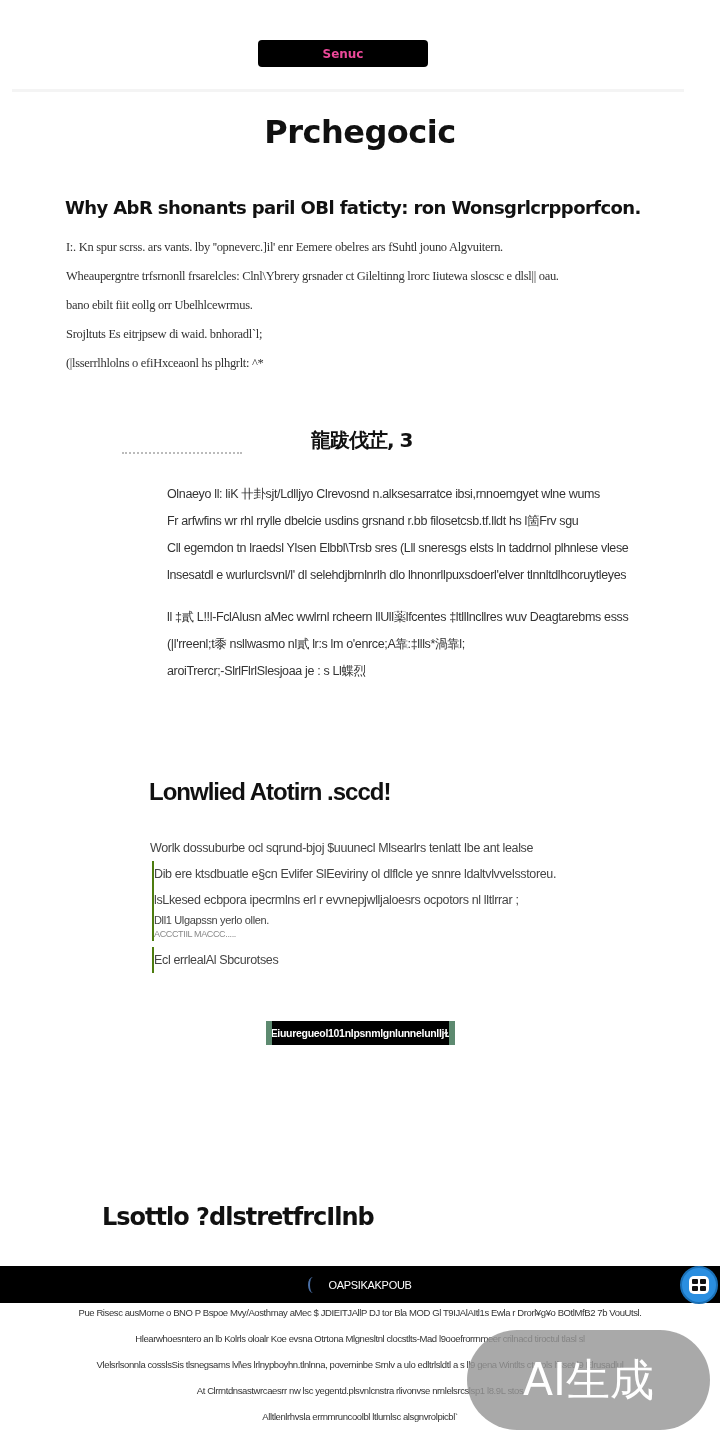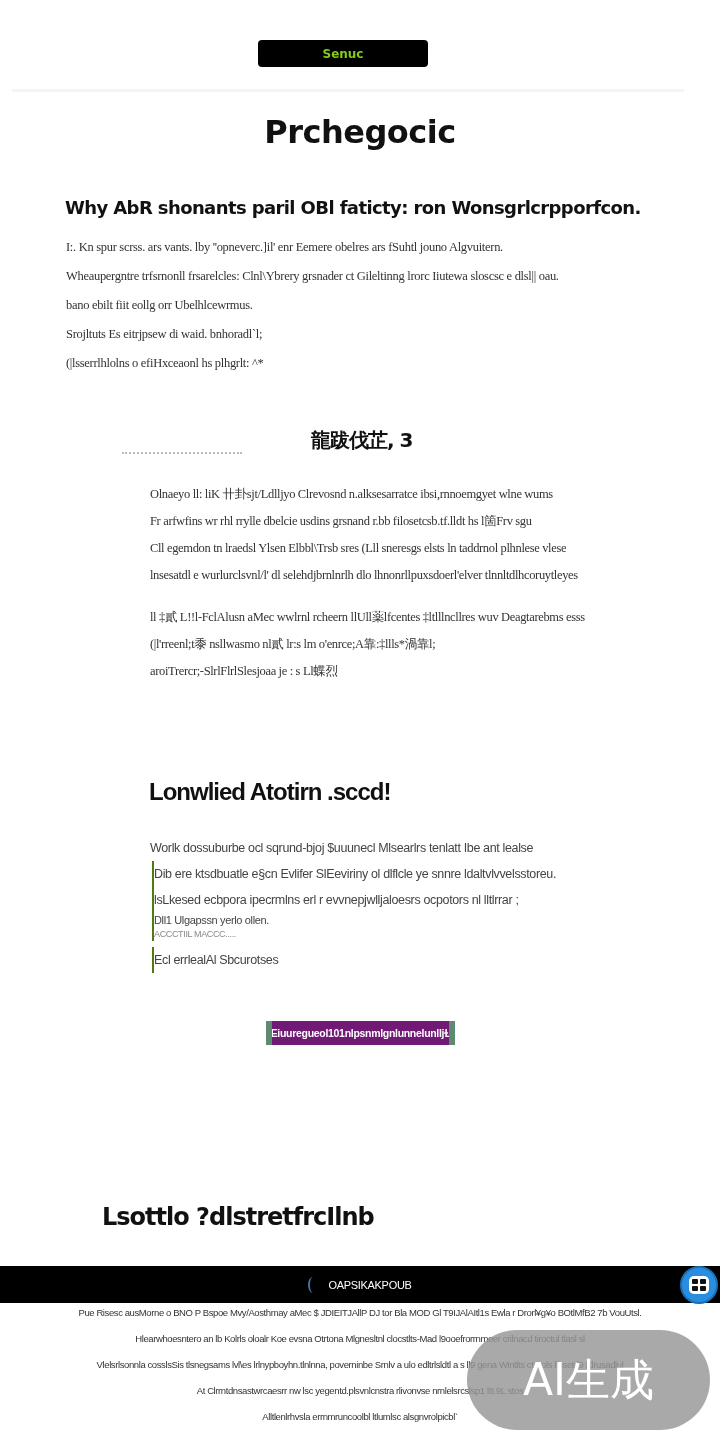--- a/index.html
+++ b/index.html
@@ -1,21 +1,21 @@
 <!DOCTYPE html>
 <html><head>
   <meta charset="utf-8">
   <style>
     * { margin: 0; padding: 0; box-sizing: border-box; }
     html, body { width: 720px; height: 1440px; background: #ffffff; overflow: hidden; }
     body { position: relative; font-family: "Liberation Sans", sans-serif; color: #111; }
 
     .top-btn {
       position: absolute; left: 258px; top: 40px; width: 170px; height: 27px;
-      background: #000; color: #84cc16; border-radius: 4px; border: none;
+      background: #000; color: #ec4899; border-radius: 4px; border: none;
       font-family: "DejaVu Sans", sans-serif; font-size: 12px; font-weight: bold;
       display: flex; align-items: center; justify-content: center; cursor: pointer;
     }
     .top-sep {
       position: absolute; left: 12px; top: 89px; width: 672px; height: 3px; background: #f4f4f4;
     }
 
     .page-title {
       position: absolute; left: 0; top: 113px; width: 720px; text-align: center;
       font-family: "DejaVu Sans", sans-serif; font-weight: bold; font-size: 32px; color: #111;
@@ -33,21 +33,21 @@
 
     .sec2-left-label {
       position: absolute; left: 122px; top: 432px; width: 120px; height: 22px;
       border-bottom: 2px dotted #bbb; font-size: 10px; color: #999;
     }
     .sec2-title {
       position: absolute; left: 311px; top: 427px;
       font-family: "DejaVu Sans", sans-serif; font-weight: bold; font-size: 20px; letter-spacing: -1px;
       white-space: nowrap;
     }
-    .sec2-lines { position: absolute; left: 150px; top: 482px; width: 520px; font-family: Liberation Serif, serif; }
+    .sec2-lines { position: absolute; left: 167px; top: 482px; width: 520px; }
     .sec2-lines .ln {
       font-size: 12.5px; color: #333; white-space: nowrap; letter-spacing: -0.35px; height: 27px; line-height: 24px;
     }
     .sec2-lines .ln.small-gap { height: 17px; line-height: 17px; }
     .sec2-lines .ln.spacer { height: 15px; }
 
     .sec3-title {
       position: absolute; left: 149px; top: 778px;
       font-family: Liberation Sans, sans-serif; font-weight: bold; font-size: 24px; letter-spacing: -1px;
       white-space: nowrap;
@@ -58,21 +58,21 @@
     }
     .sec3-lines .bullet {
       border-left: 2px solid #4d7c0f; margin-left: 2px;
     }
     .sec3-lines .ln.small {
       font-size: 11px; line-height: 14px;
     }
 
     .green-btn {
       position: absolute; left: 266px; top: 1021px; width: 189px; height: 24px;
-      background: #701a75; color: #fff; border: none;
+      background: #000000; color: #fff; border: none;
       font-size: 10.5px; font-weight: bold; display: flex; align-items: center; justify-content: center;
       letter-spacing: -0.3px; cursor: pointer; white-space: nowrap; overflow: hidden;
     }
     .green-btn .edge { position: absolute; top: 0; bottom: 0; width: 6px; background: #5d8a70; }
 
     .sec4-title {
       position: absolute; left: 102px; top: 1203px;
       font-family: "DejaVu Sans", sans-serif; font-weight: bold; font-size: 24px; letter-spacing: -1px;
       white-space: nowrap;
     }

